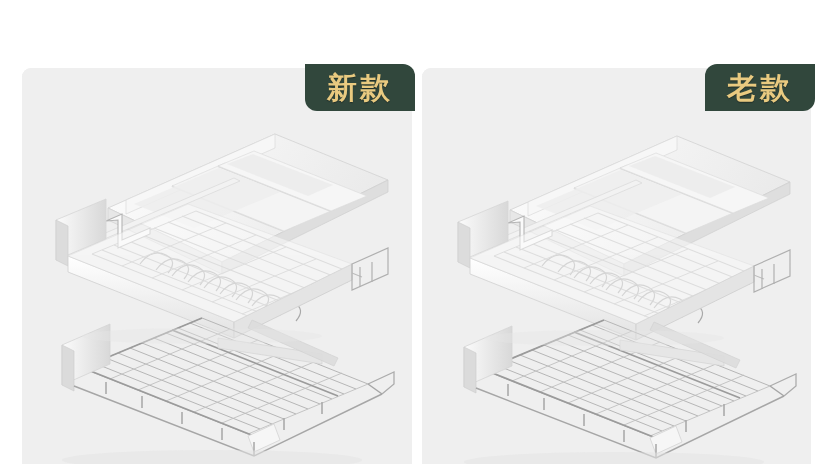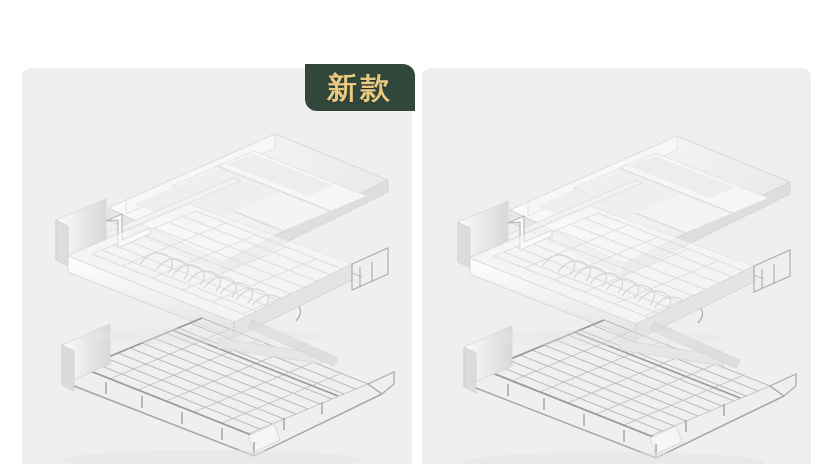--- a/index.html
+++ b/index.html
@@ -374,14 +374,17 @@
         <ellipse cx="192" cy="394" rx="150" ry="10" fill="#e3e3e3" opacity="0.55"></ellipse>
         <ellipse cx="182" cy="270" rx="120" ry="8" fill="#e6e6e6" opacity="0.4"></ellipse>
       </g>
     </svg>
   </div>
 
   <div class="badge badge-new">
     <span class="badge-text">新款</span>
   </div>
 
+  <div class="badge badge-old">
+    <span class="badge-text">老款</span>
+  </div>
 
 </div>
 
 </body></html>

